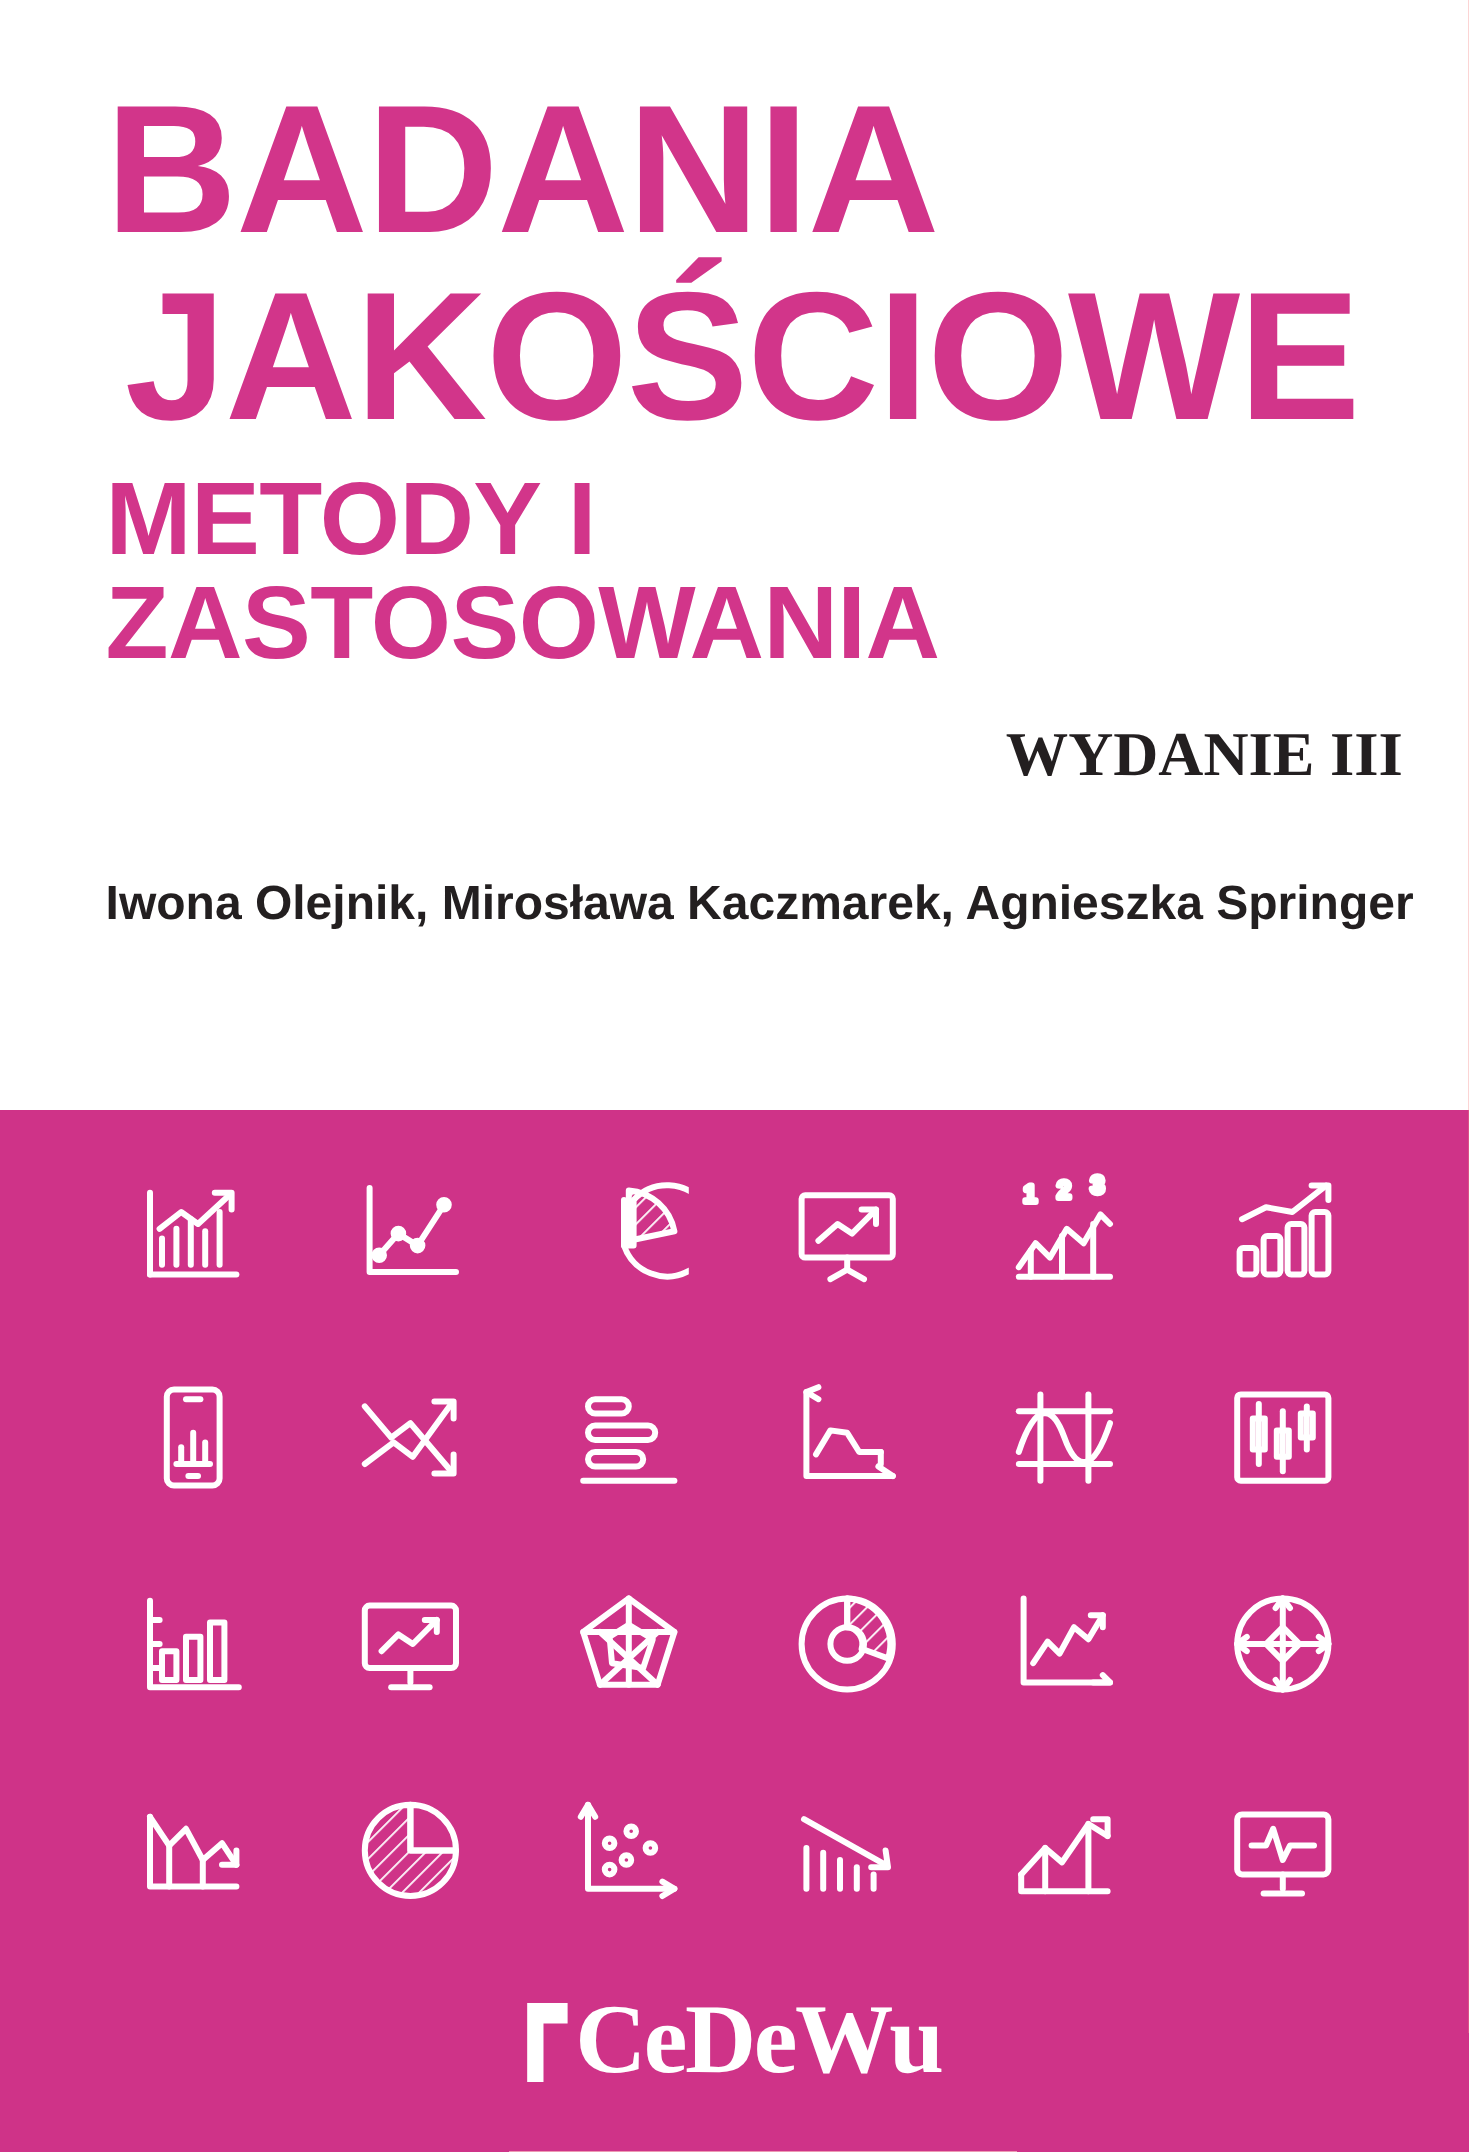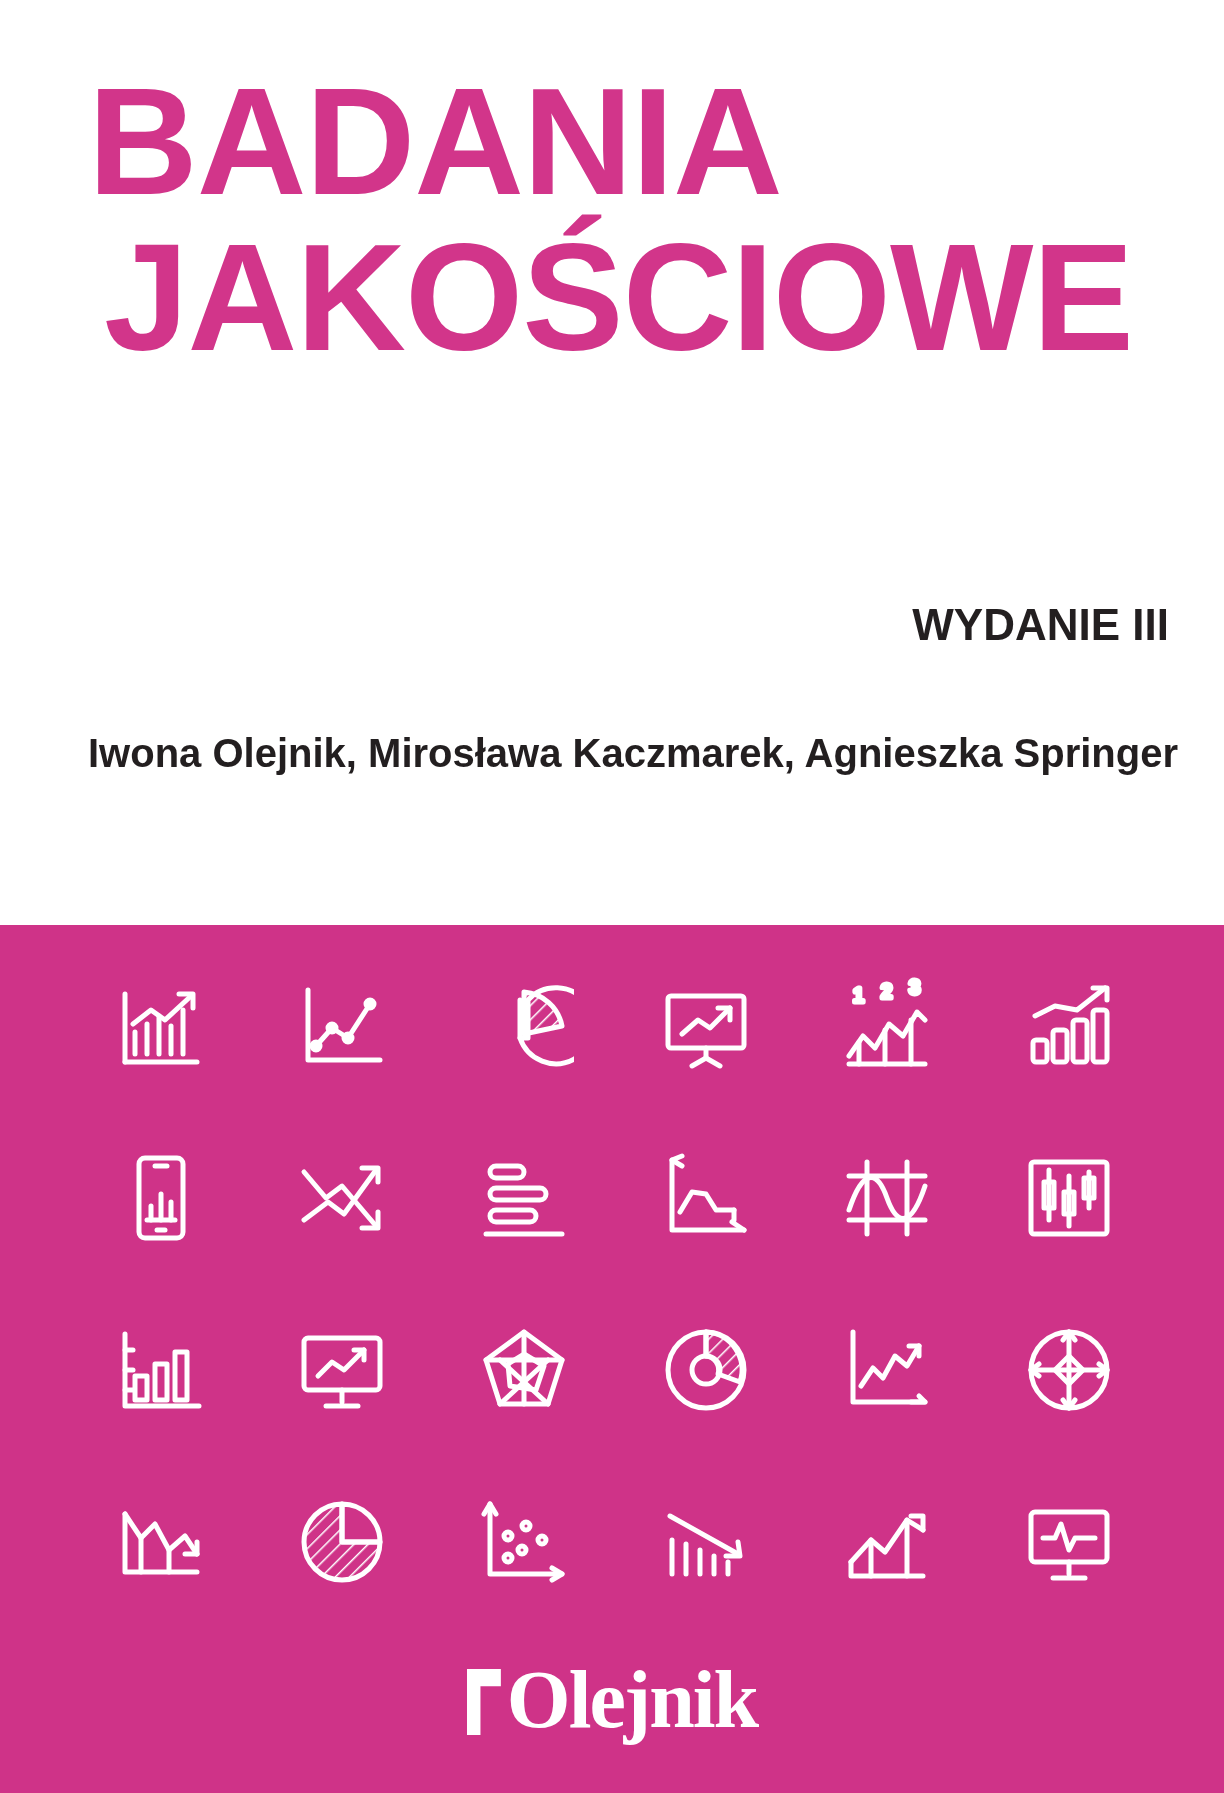--- a/index.html
+++ b/index.html
@@ -57,23 +57,23 @@
     color: #d2358a;
     font-size: 86px;
     letter-spacing: -0.5px;
     margin: 22px 0 0 0;
     line-height: 1;
   }
   .edition {
     position: absolute;
     right: 55px;
     top: 600px;
-    font-family: Liberation Sans, sans-serif;
+    font-family: Liberation Serif, serif;
     font-weight: bold;
-    font-size: 44px;
+    font-size: 52px;
     color: #231f20;
     letter-spacing: 0px;
   }
   .authors {
     position: absolute;
     left: 88px;
     top: 718px;
     font-family: "Liberation Sans", sans-serif;
     font-weight: bold;
     font-size: 40px;
@@ -161,20 +161,21 @@
 </head>
 <body>
 
 <div class="cover">
 
   <div class="top-area">
 
     <div class="title-block">
       <div class="title-line title-1">BADANIA</div>
       <div class="title-line title-2">JAKOŚCIOWE</div>
+      <div class="subtitle">METODY I ZASTOSOWANIA</div>
     </div>
 
     <div class="edition">WYDANIE III</div>
 
     <div class="authors">Iwona Olejnik, Mirosława Kaczmarek, Agnieszka Springer</div>
   </div>
 
   <div class="icon-panel">
 
     <svg width="0" height="0" style="position:absolute" aria-hidden="true">
@@ -439,18 +440,18 @@
           <polyline points="24,46 36,46 42,32 50,58 56,46 76,46"></polyline>
           <line x1="50" y1="70" x2="50" y2="82"></line>
           <line x1="34" y1="86" x2="66" y2="86"></line>
         </svg>
       </div>
 
     </div>
 
     <div class="publisher">
       <div class="publisher-logo">
-        <span class="logo-mark"></span><span class="logo-text">Olejnik</span>
+        <span class="logo-mark"></span><span class="logo-text">CeDeWu</span>
       </div>
     </div>
 
   </div>
 </div>
 
 </body></html>

